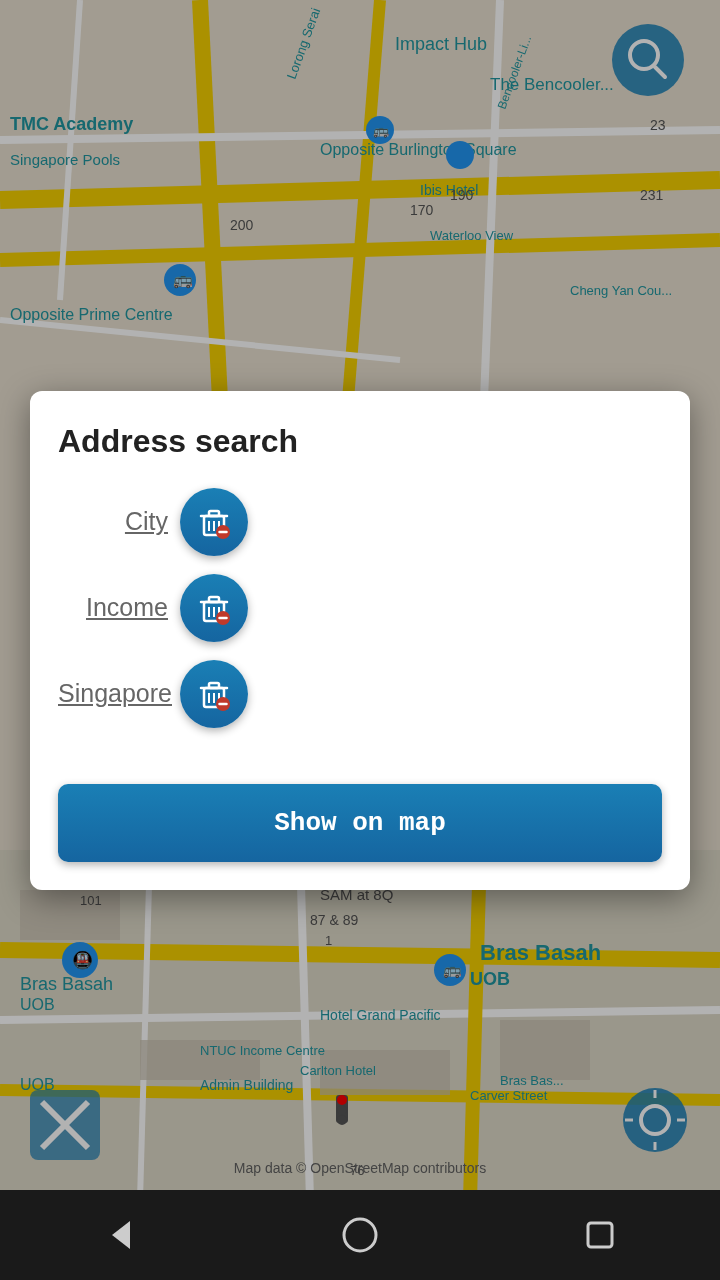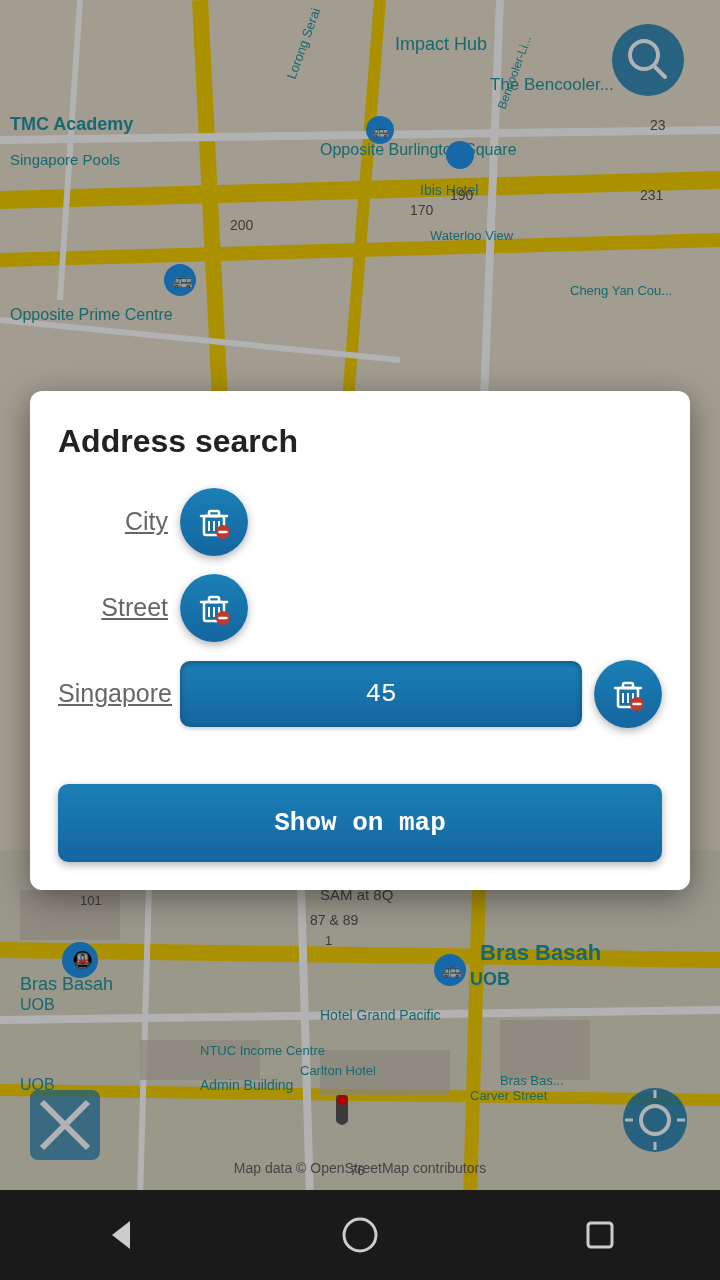--- a/index.html
+++ b/index.html
@@ -288,38 +288,37 @@
           <line x1="18" y1="17" x2="18" y2="27" stroke="white" stroke-width="2"></line>
           <line x1="23" y1="17" x2="23" y2="27" stroke="white" stroke-width="2"></line>
 
           <circle cx="27" cy="28" r="7" fill="#c0392b"></circle>
           <line x1="23.5" y1="28" x2="30.5" y2="28" stroke="white" stroke-width="2.5" stroke-linecap="round"></line>
         </svg>
       </button>
     </div>
 
     <div class="field-row">
-      <span class="field-label">Street</span>
+      <span class="field-label">Income</span>
       <button class="delete-btn">
         <svg viewBox="0 0 36 36" xmlns="http://www.w3.org/2000/svg">
           <rect x="8" y="12" width="20" height="19" rx="2" fill="none" stroke="white" stroke-width="2.5"></rect>
           <line x1="5" y1="12" x2="31" y2="12" stroke="white" stroke-width="2.5" stroke-linecap="round"></line>
           <rect x="13" y="7" width="10" height="5" rx="1.5" fill="none" stroke="white" stroke-width="2.5"></rect>
           <line x1="13" y1="17" x2="13" y2="27" stroke="white" stroke-width="2"></line>
           <line x1="18" y1="17" x2="18" y2="27" stroke="white" stroke-width="2"></line>
           <line x1="23" y1="17" x2="23" y2="27" stroke="white" stroke-width="2"></line>
           <circle cx="27" cy="28" r="7" fill="#c0392b"></circle>
           <line x1="23.5" y1="28" x2="30.5" y2="28" stroke="white" stroke-width="2.5" stroke-linecap="round"></line>
         </svg>
       </button>
     </div>
 
     <div class="field-row">
       <span class="field-label">Singapore</span>
-      <input class="field-input" type="text" value="45" style="">
       <button class="delete-btn">
         <svg viewBox="0 0 36 36" xmlns="http://www.w3.org/2000/svg">
           <rect x="8" y="12" width="20" height="19" rx="2" fill="none" stroke="white" stroke-width="2.5"></rect>
           <line x1="5" y1="12" x2="31" y2="12" stroke="white" stroke-width="2.5" stroke-linecap="round"></line>
           <rect x="13" y="7" width="10" height="5" rx="1.5" fill="none" stroke="white" stroke-width="2.5"></rect>
           <line x1="13" y1="17" x2="13" y2="27" stroke="white" stroke-width="2"></line>
           <line x1="18" y1="17" x2="18" y2="27" stroke="white" stroke-width="2"></line>
           <line x1="23" y1="17" x2="23" y2="27" stroke="white" stroke-width="2"></line>
           <circle cx="27" cy="28" r="7" fill="#c0392b"></circle>
           <line x1="23.5" y1="28" x2="30.5" y2="28" stroke="white" stroke-width="2.5" stroke-linecap="round"></line>

